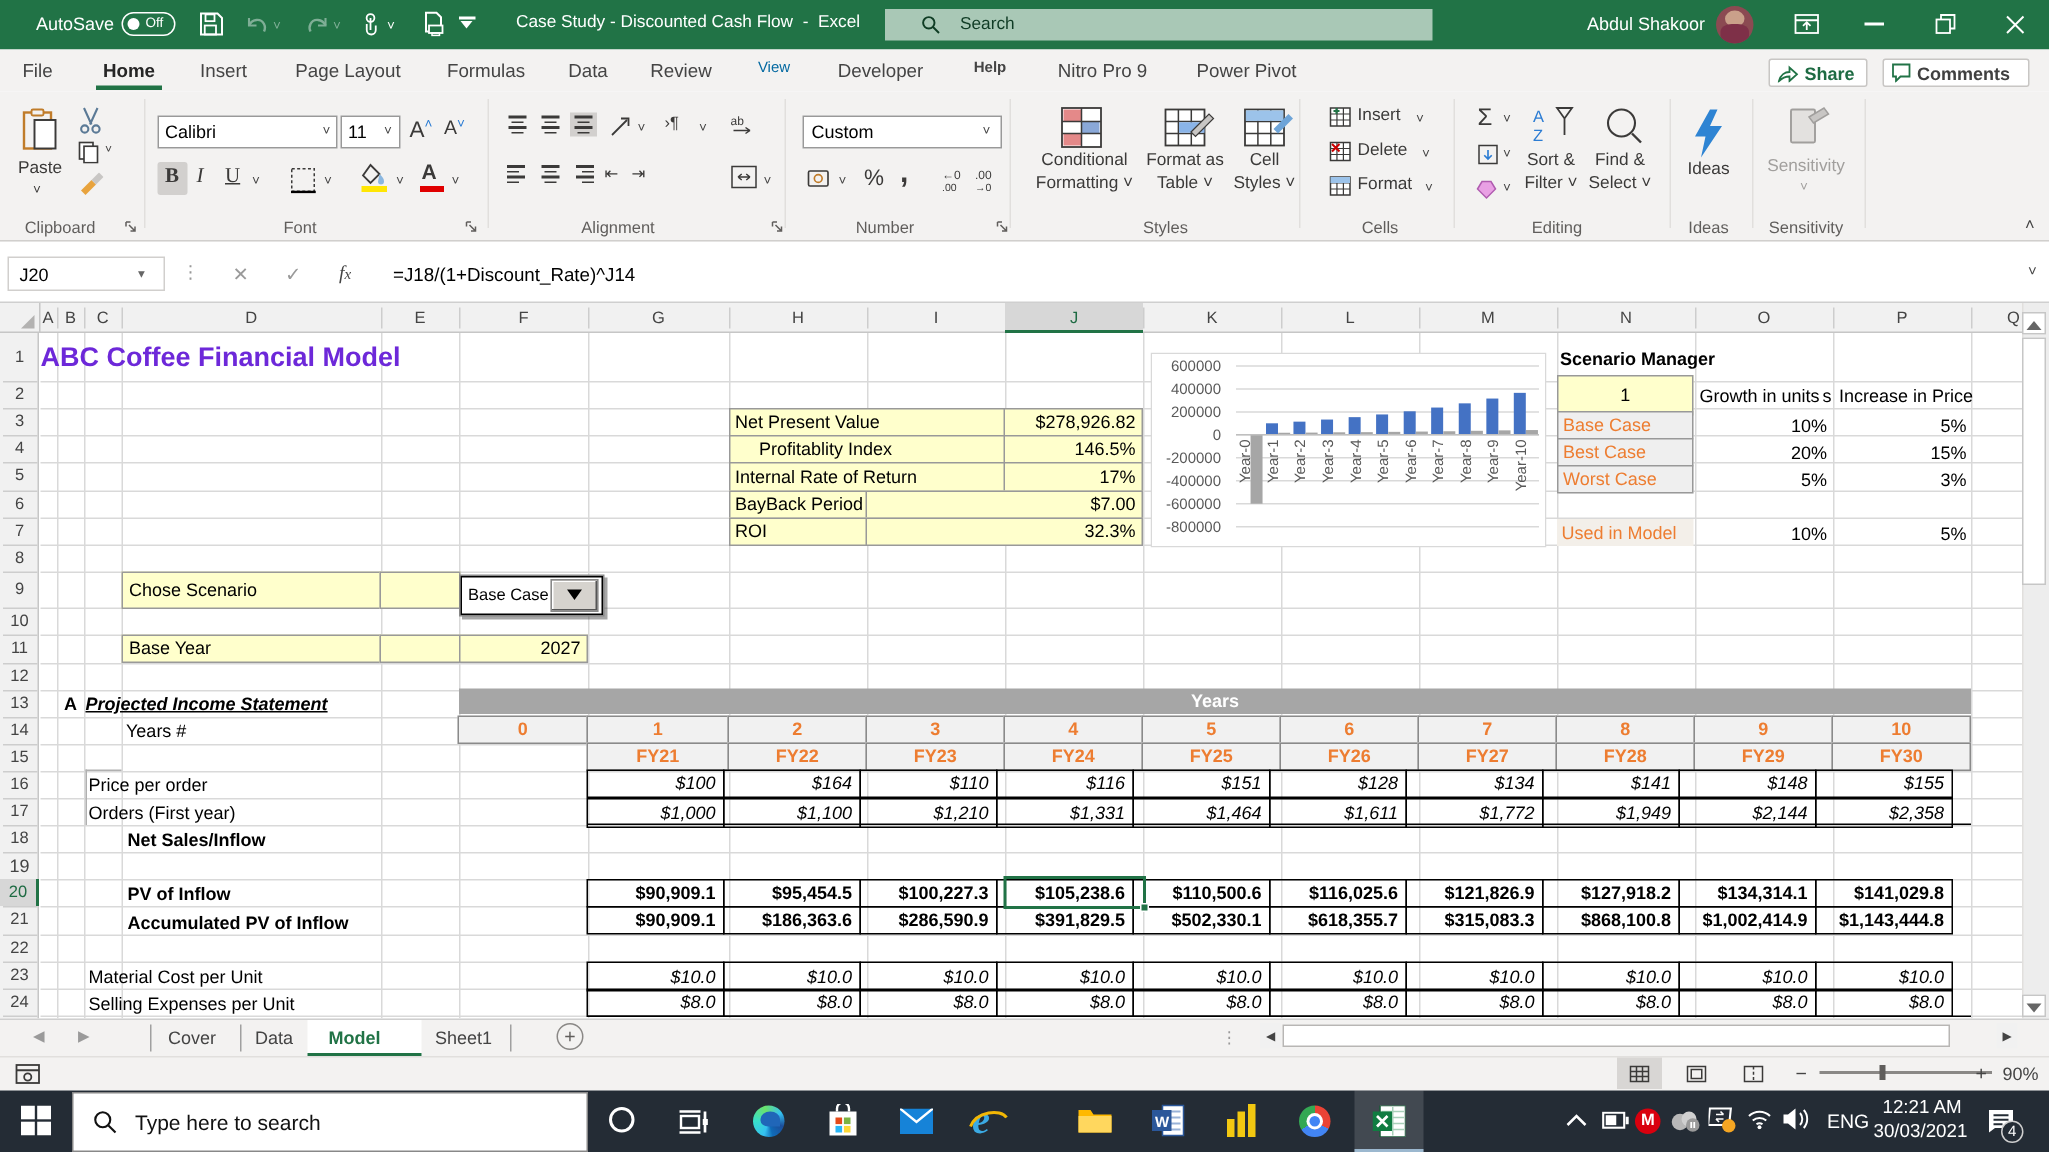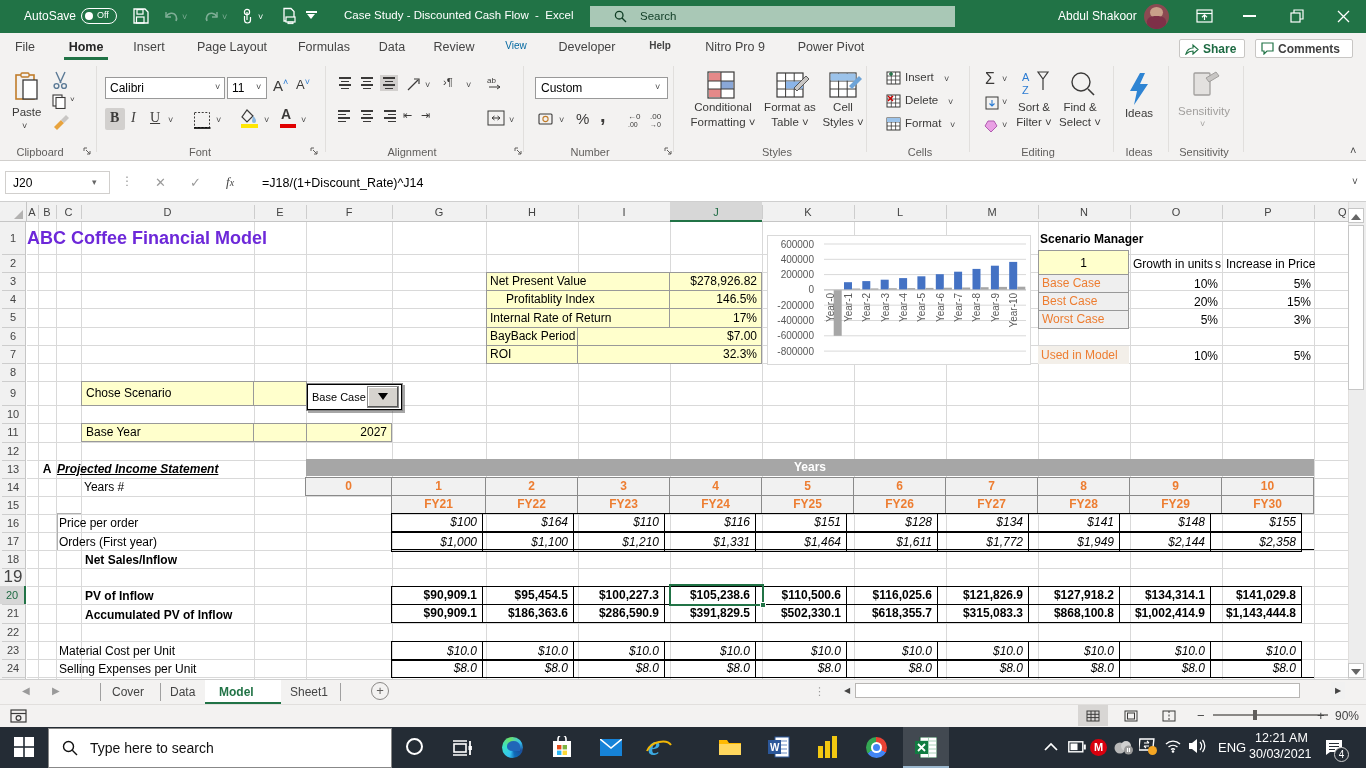--- a/index.html
+++ b/index.html
@@ -408,21 +408,21 @@
 <div class="abs" style="left:0;top:478px;width:26px;height:18px;background:transparent;font-size:11px;color:#444;text-align:center;line-height:18px">14</div>
 <div class="abs" style="left:2px;top:496px;width:23px;height:1px;background:#cdcdcd"></div>
 <div class="abs" style="left:0;top:496px;width:26px;height:18px;background:transparent;font-size:11px;color:#444;text-align:center;line-height:18px">15</div>
 <div class="abs" style="left:2px;top:514px;width:23px;height:1px;background:#cdcdcd"></div>
 <div class="abs" style="left:0;top:514px;width:26px;height:18px;background:transparent;font-size:11px;color:#444;text-align:center;line-height:18px">16</div>
 <div class="abs" style="left:2px;top:532px;width:23px;height:1px;background:#cdcdcd"></div>
 <div class="abs" style="left:0;top:532px;width:26px;height:18px;background:transparent;font-size:11px;color:#444;text-align:center;line-height:18px">17</div>
 <div class="abs" style="left:2px;top:550px;width:23px;height:1px;background:#cdcdcd"></div>
 <div class="abs" style="left:0;top:550px;width:26px;height:18px;background:transparent;font-size:11px;color:#444;text-align:center;line-height:18px">18</div>
 <div class="abs" style="left:2px;top:568px;width:23px;height:1px;background:#cdcdcd"></div>
-<div class="abs" style="left:0;top:568px;width:26px;height:18px;background:transparent;font-size:17px;color:#444;text-align:center;line-height:18px">19</div>
+<div class="abs" style="left:0;top:568px;width:26px;height:18px;background:transparent;font-size:12px;color:#444;text-align:center;line-height:18px">19</div>
 <div class="abs" style="left:2px;top:586px;width:23px;height:1px;background:#cdcdcd"></div>
 <div class="abs" style="left:0;top:586px;width:26px;height:18px;background:#d7d7d7;border-right:2px solid #217346;font-size:11px;color:#1e6b43;text-align:center;line-height:18px">20</div>
 <div class="abs" style="left:2px;top:604px;width:23px;height:1px;background:#cdcdcd"></div>
 <div class="abs" style="left:0;top:604px;width:26px;height:19px;background:transparent;font-size:11px;color:#444;text-align:center;line-height:19px">21</div>
 <div class="abs" style="left:2px;top:623px;width:23px;height:1px;background:#cdcdcd"></div>
 <div class="abs" style="left:0;top:623px;width:26px;height:18px;background:transparent;font-size:11px;color:#444;text-align:center;line-height:18px">22</div>
 <div class="abs" style="left:2px;top:641px;width:23px;height:1px;background:#cdcdcd"></div>
 <div class="abs" style="left:0;top:641px;width:26px;height:18px;background:transparent;font-size:11px;color:#444;text-align:center;line-height:18px">23</div>
 <div class="abs" style="left:2px;top:659px;width:23px;height:1px;background:#cdcdcd"></div>
 <div class="abs" style="left:0;top:659px;width:26px;height:18px;background:transparent;font-size:11px;color:#444;text-align:center;line-height:18px">24</div>

